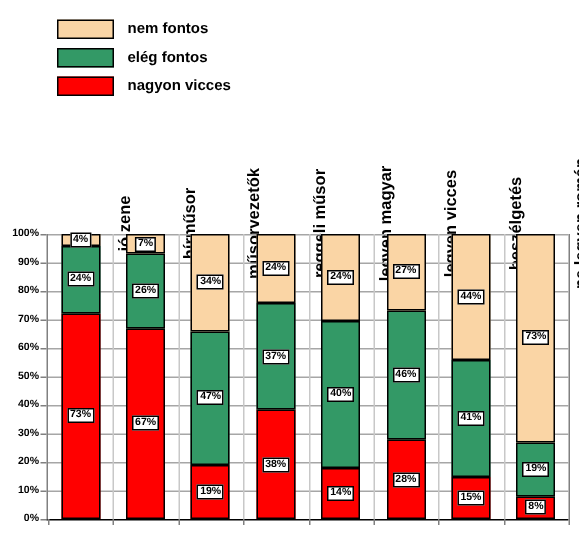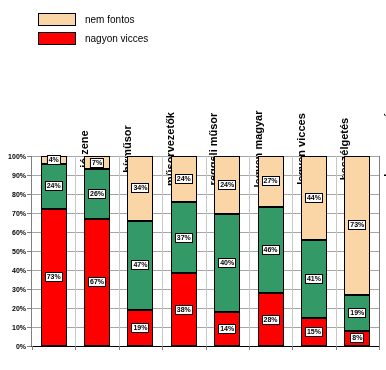--- a/index.html
+++ b/index.html
@@ -11,21 +11,21 @@
     position:relative;
   }
   #chart-root{position:absolute;left:0;top:0;width:386px;height:370px;}
 
   
   #legend{position:absolute;left:38px;top:10px;}
   .legend-row{display:flex;align-items:center;height:19px;}
   .legend-swatch{
     width:38px;height:13px;border:1px solid #000;box-sizing:border-box;margin-right:9px;
   }
-  .legend-label{font-size:10px;font-weight:normal;color:#000;line-height:13px;white-space:nowrap;}
+  .legend-label{font-size:10px;font-weight:bold;color:#000;line-height:13px;white-space:nowrap;}
 
   
   #cat-labels{position:absolute;left:31px;top:60px;width:355px;height:95px;}
   .cat-cell{
     position:absolute;bottom:0;width:44px;height:95px;
     display:flex;align-items:flex-end;justify-content:center;
   }
   .cat-text{
     transform:rotate(-90deg);transform-origin:center center;
     white-space:nowrap;font-size:11px;font-weight:bold;color:#000;
@@ -63,20 +63,24 @@
 </style>
 </head>
 <body>
 
 <div id="chart-root">
 
   <div id="legend">
     <div class="legend-row">
       <span class="legend-swatch" style="background:#fad5a5"></span>
       <span class="legend-label">nem fontos</span>
+    </div>
+    <div class="legend-row">
+      <span class="legend-swatch" style="background:#339966"></span>
+      <span class="legend-label">elég fontos</span>
     </div>
     <div class="legend-row">
       <span class="legend-swatch" style="background:#ff0000"></span>
       <span class="legend-label">nagyon vicces</span>
     </div>
   </div>
 
   <div id="cat-labels">
       <div class="cat-cell" style="left: 30.6875px;">
         <span class="cat-text">jó zene</span>

